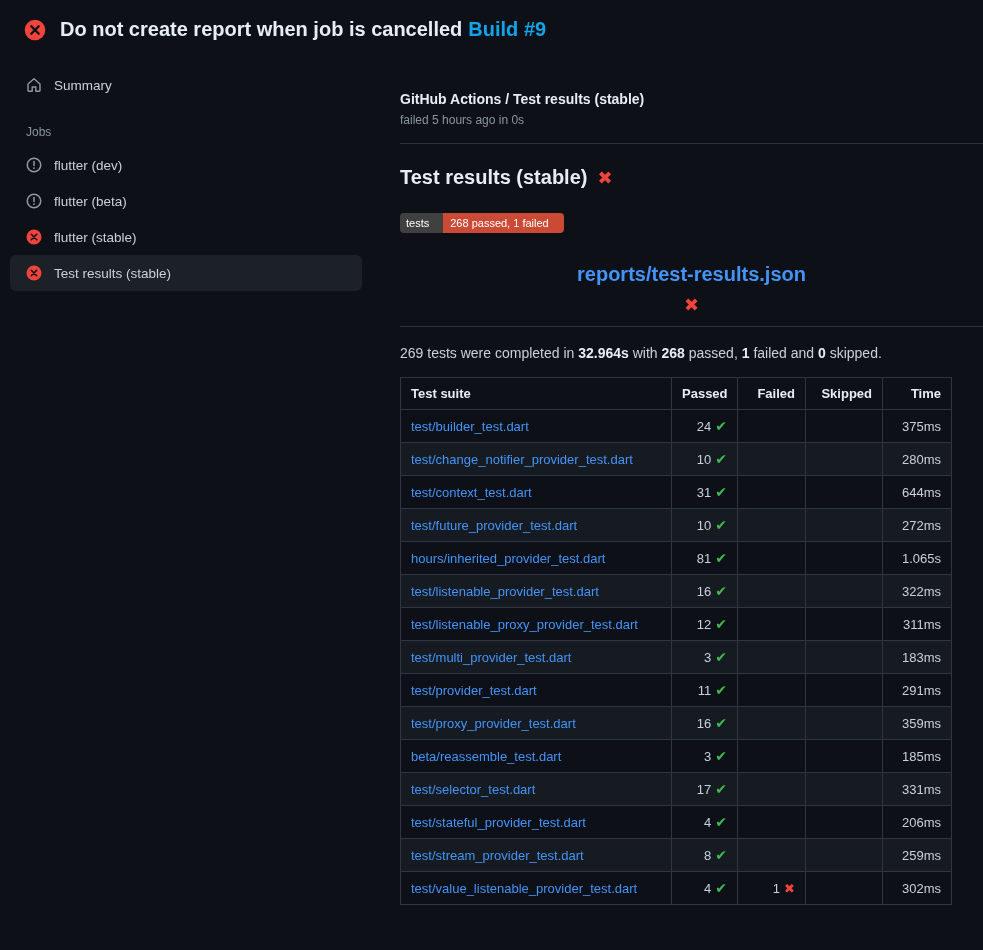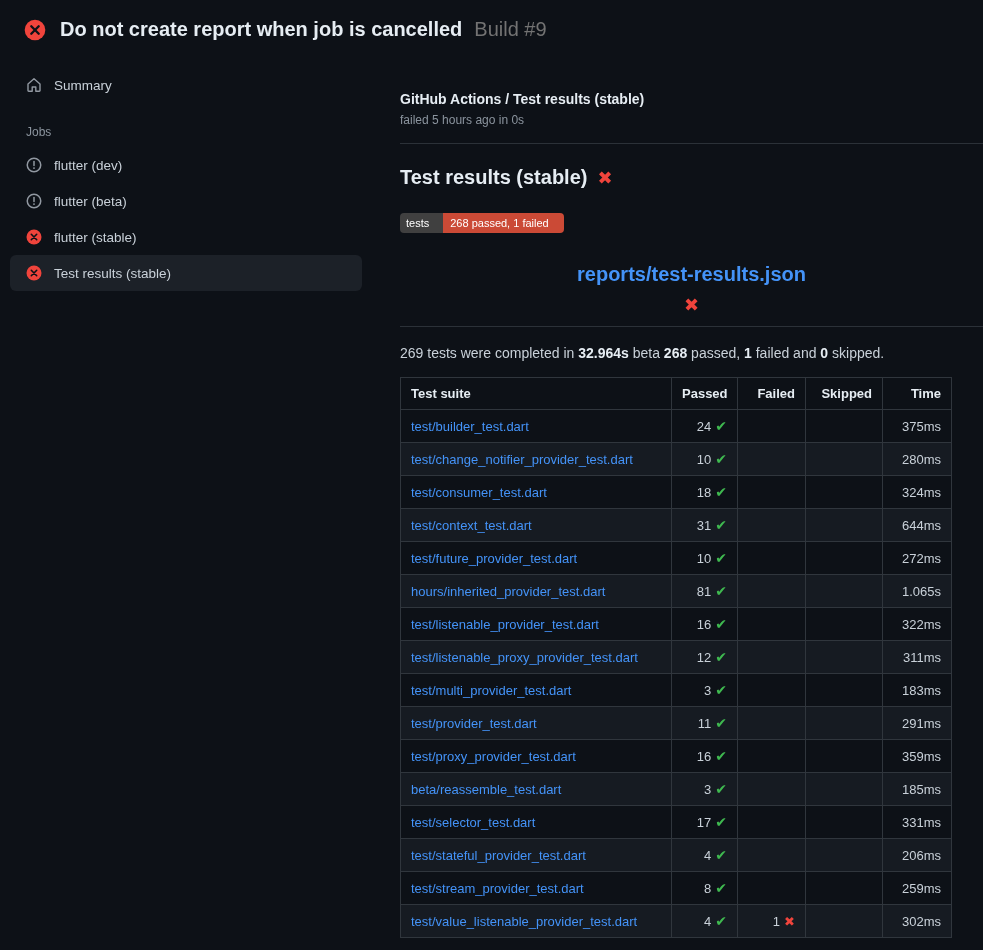--- a/index.html
+++ b/index.html
@@ -9,21 +9,21 @@
     color:#e6edf3;
     font-family:"Liberation Sans","DejaVu Sans",sans-serif;
     font-size:14px;
   }
   a { text-decoration:none; }
 
   
   .top-header { display:flex; align-items:center; gap:14px; padding:18px 24px 12px 24px; }
   .status-badge-icon { width:22px; height:22px; flex-shrink:0; }
   .top-title { font-size:20px; font-weight:700; color:#e6edf3; }
-  .top-build { font-size:20px; font-weight:400; color:#737373; margin-left:12px; }
+  .top-build { font-size:20px; font-weight:700; color:#0ea5e9; margin-left:6px; }
 
   
   .layout { display:flex; align-items:flex-start; }
 
   
   .sidebar { width:376px; flex-shrink:0; padding:14px 14px 0 10px; }
   .side-item { display:flex; align-items:center; gap:12px; padding:10px 16px; border-radius:6px;
                font-size:13.5px; color:#c9d1d9; cursor:pointer; }
   .side-item.selected { background:#1c2128; }
   .side-item .sicon { width:16px; height:16px; display:inline-flex; flex-shrink:0; }
@@ -147,21 +147,21 @@
     <div class="badge">
       <span class="badge-label">tests</span>
       <span class="badge-value">268 passed, 1 failed</span>
     </div>
 
     <h2 class="report-title">
       <a href="#">reports/test-results.json</a>
       <span class="red-x">✖</span>
     </h2>
 
-    <p class="summary-line"><span>269 tests were completed in </span><strong>32.964s</strong><span> beta </span><strong>268</strong><span> passed, </span><strong>1</strong><span> failed and </span><strong>0</strong><span> skipped.</span></p>
+    <p class="summary-line"><span>269 tests were completed in </span><strong>32.964s</strong><span> with </span><strong>268</strong><span> passed, </span><strong>1</strong><span> failed and </span><strong>0</strong><span> skipped.</span></p>
 
     <table class="results">
       <colgroup>
         <col class="col-suite">
           <col class="col-passed">
           <col class="col-failed">
         <col class="col-skipped">
           <col class="col-time">
       </colgroup>
       <thead>
@@ -182,27 +182,20 @@
             <td>375ms</td>
           </tr>
           <tr>
             <td><a href="#" class="suite-link">test/change_notifier_provider_test.dart</a></td>
             <td><span>10</span><span class="ok-mark">✔</span></td>
             <td></td>
             <td></td>
             <td>280ms</td>
           </tr>
           <tr>
-            <td><a href="#" class="suite-link">test/consumer_test.dart</a></td>
-            <td><span>18</span><span class="ok-mark">✔</span></td>
-            <td></td>
-            <td></td>
-            <td>324ms</td>
-          </tr>
-          <tr>
             <td><a href="#" class="suite-link">test/context_test.dart</a></td>
             <td><span>31</span><span class="ok-mark">✔</span></td>
             <td></td>
             <td></td>
             <td>644ms</td>
           </tr>
           <tr>
             <td><a href="#" class="suite-link">test/future_provider_test.dart</a></td>
             <td><span>10</span><span class="ok-mark">✔</span></td>
             <td></td>

